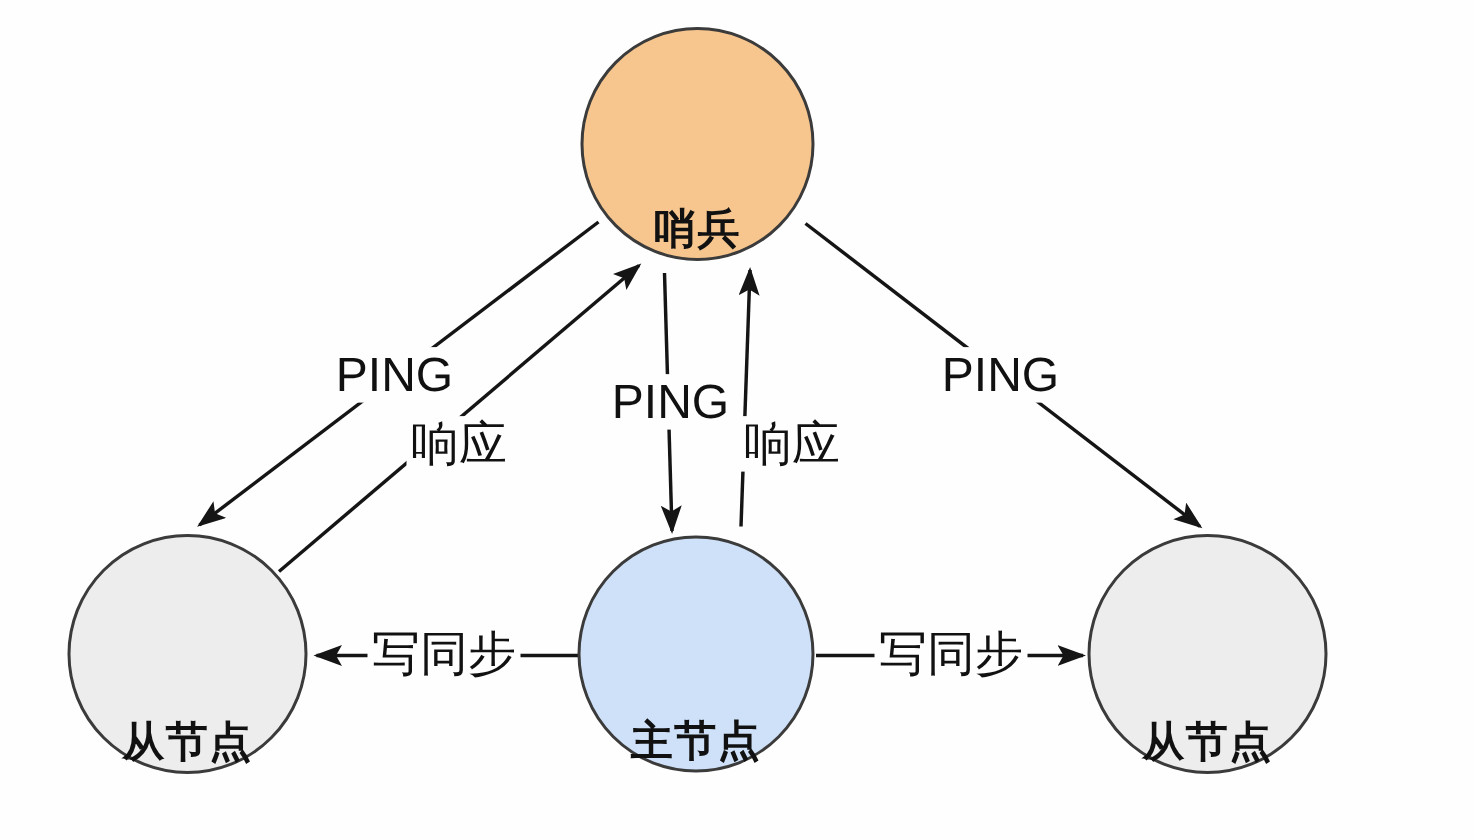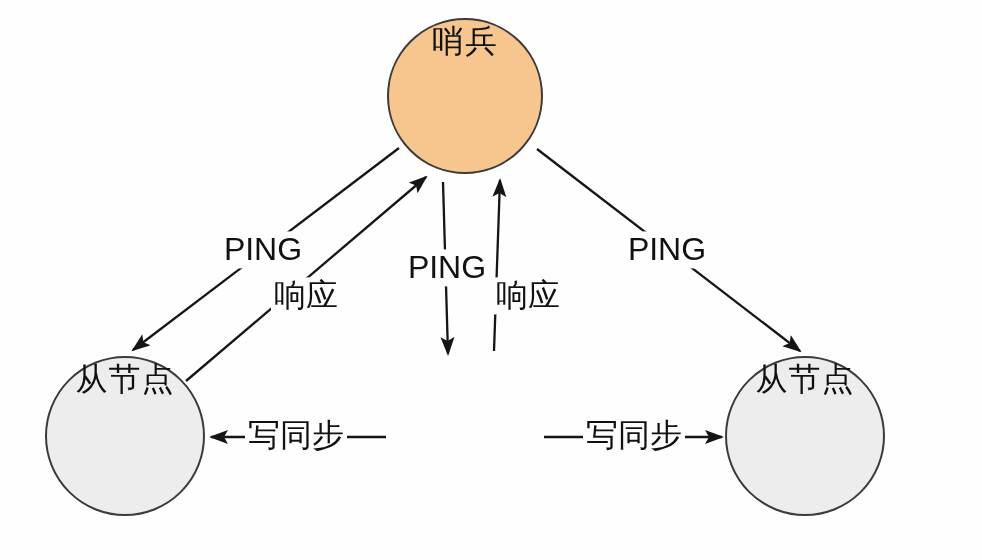--- a/index.html
+++ b/index.html
@@ -24,24 +24,24 @@
   }
   .edges-svg line {
     stroke: #151515;
     stroke-width: 2.3;
   }
   .node {
     position: absolute;
     border: 2px solid #3b3b3b;
     border-radius: 50%;
     display: flex;
-    align-items: flex-start;
+    align-items: flex-end;
     justify-content: center;
-    font-size: 32px;
-    font-weight: 400;
+    font-size: 28px;
+    font-weight: 700;
     color: #111111;
     letter-spacing: 1px;
     box-sizing: border-box;
   }
   .node-sentinel   { left: 387px; top: 18px;  width: 156px; height: 156px; }
   .node-master     { left: 385px; top: 357px; width: 158px; height: 158px; }
   .node-slave-left { left: 45px;  top: 356px; width: 160px; height: 160px; }
   .node-slave-right{ left: 725px; top: 356px; width: 160px; height: 160px; }
 
   .edge-label {
@@ -84,20 +84,23 @@
   </svg>
 
   <div class="node node-sentinel" style="background-color: rgb(247, 198, 142);">
     <span>哨兵</span>
   </div>
 
   <div class="node node-slave-left" style="background-color: rgb(237, 237, 237);">
     <span>从节点</span>
   </div>
 
+  <div class="node node-master" style="background-color: rgb(207, 225, 248);">
+    <span>主节点</span>
+  </div>
 
   <div class="node node-slave-right" style="background-color: rgb(237, 237, 237);">
     <span>从节点</span>
   </div>
 
   <span class="edge-label lbl-ping-left">PING</span>
   <span class="edge-label lbl-resp-left">响应</span>
   <span class="edge-label lbl-ping-mid">PING</span>
   <span class="edge-label lbl-resp-mid">响应</span>
   <span class="edge-label lbl-ping-right">PING</span>

